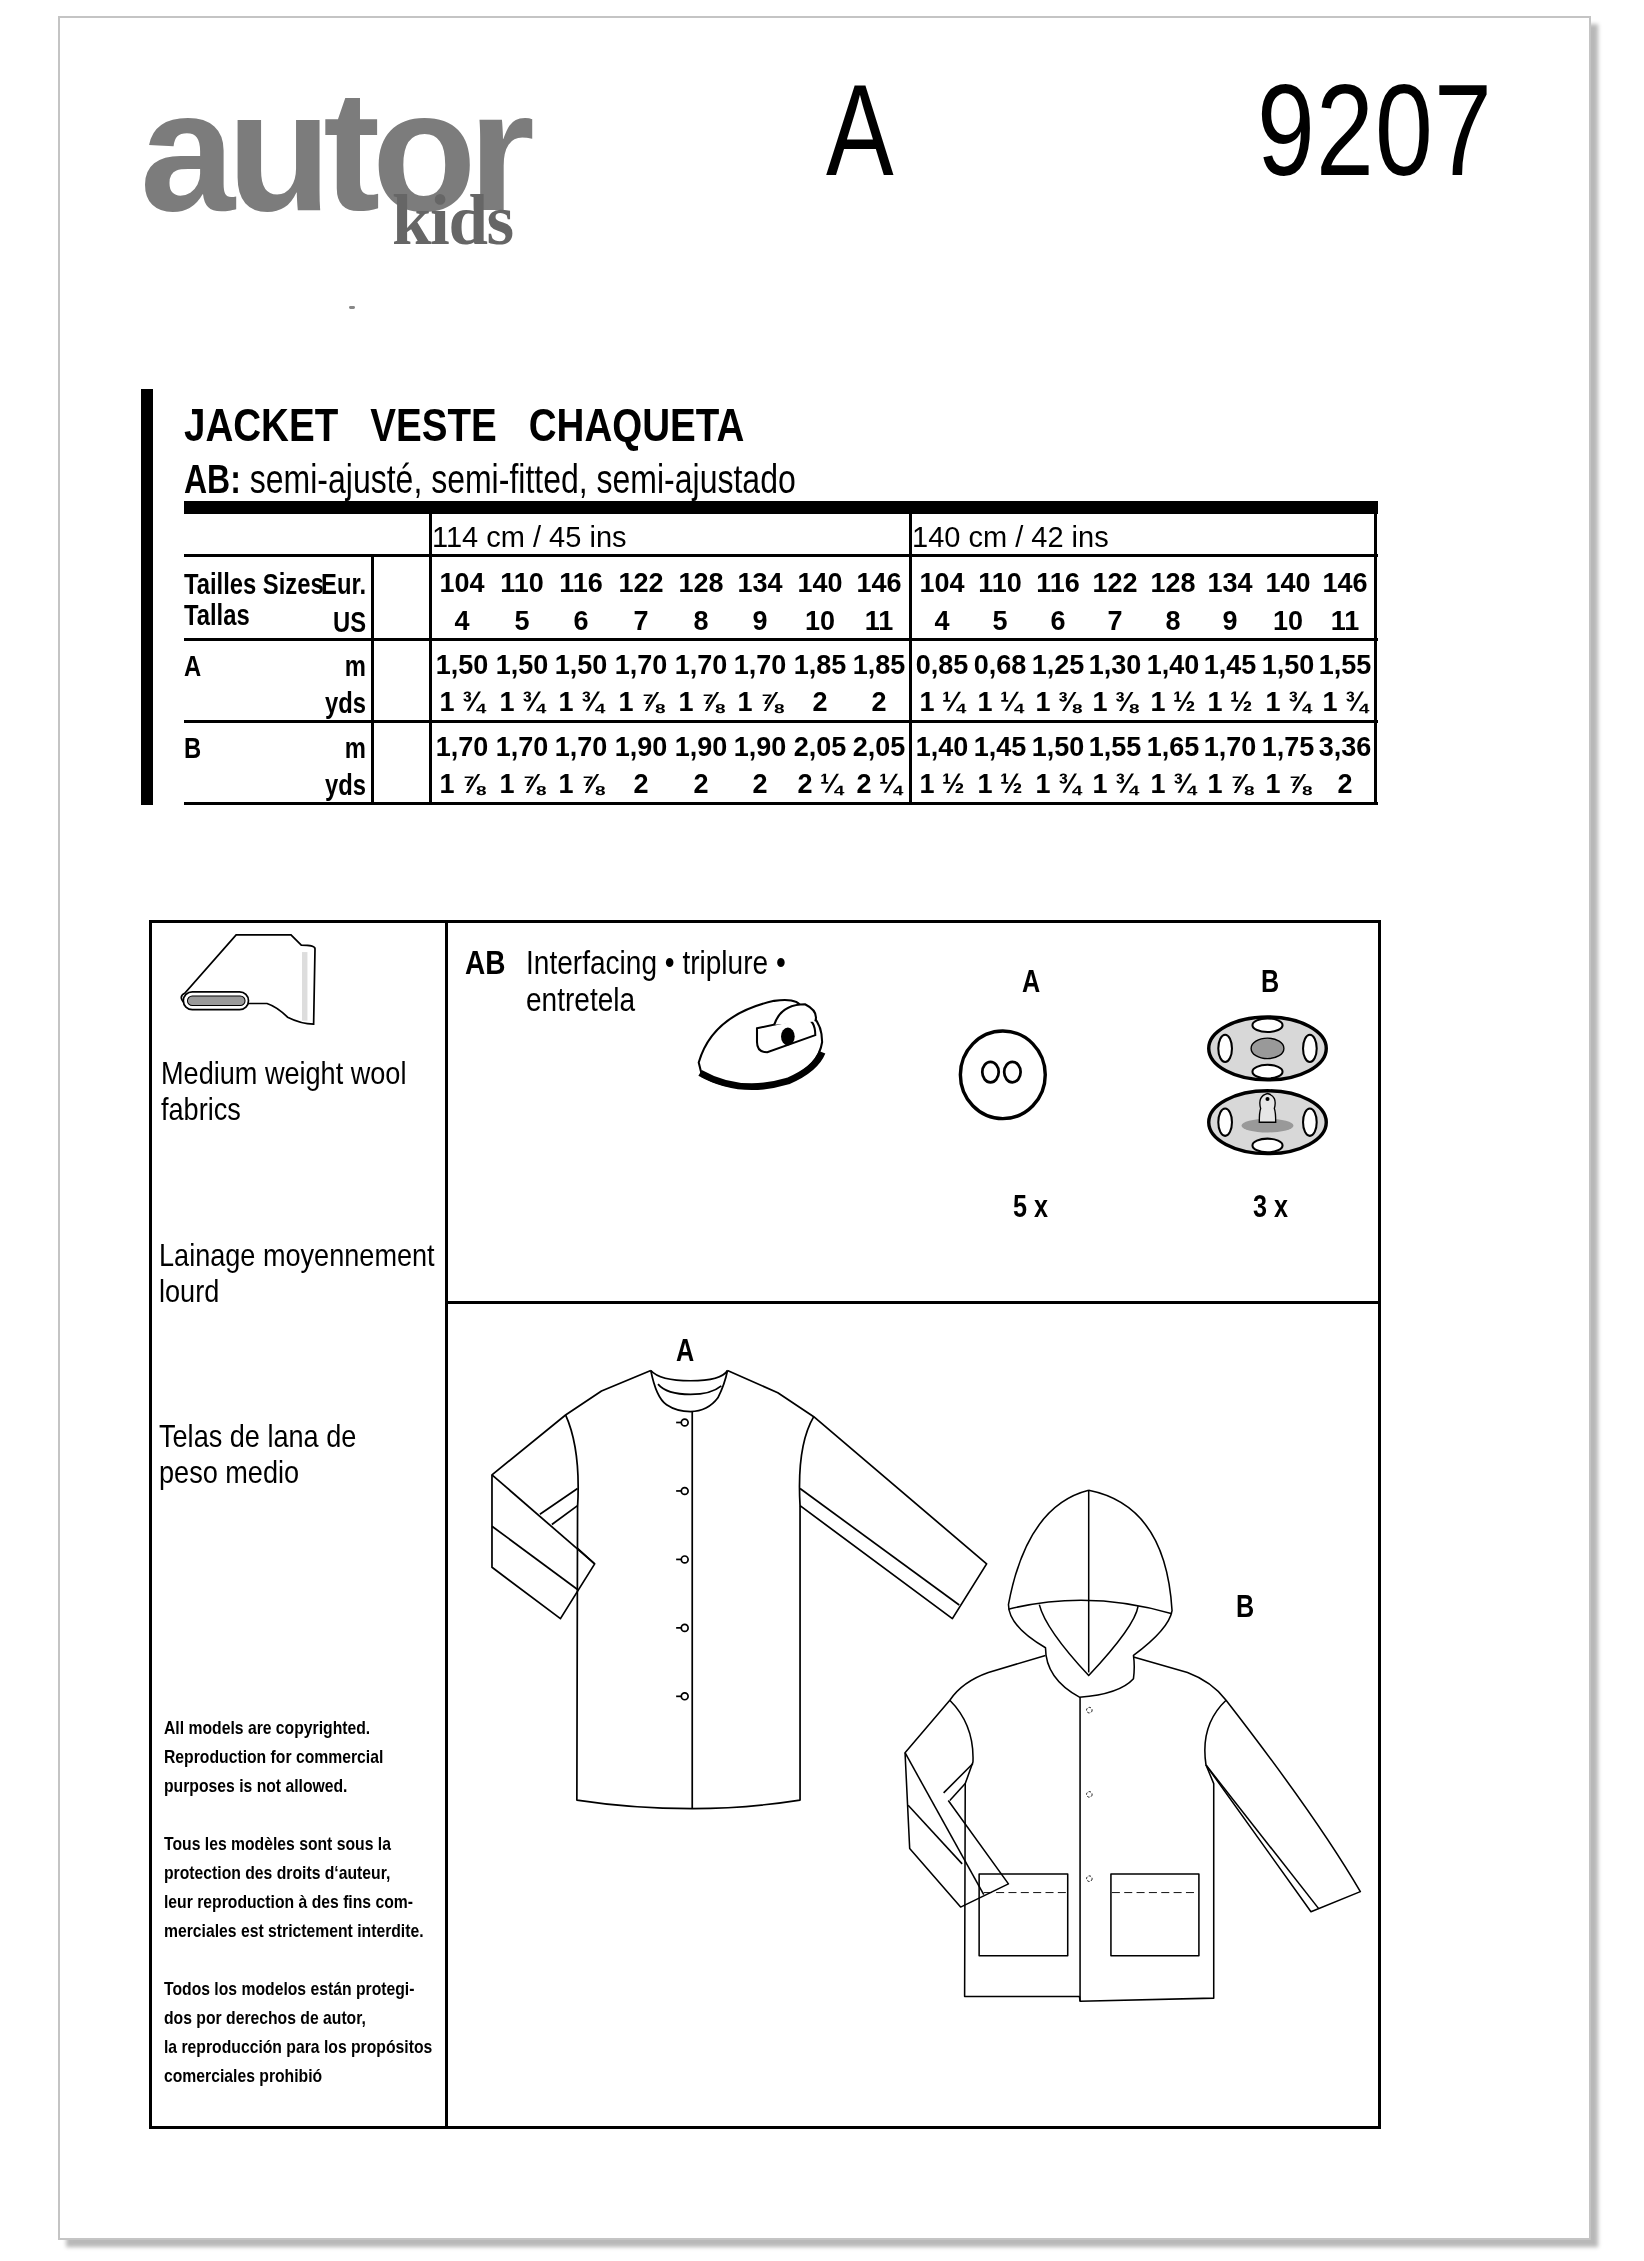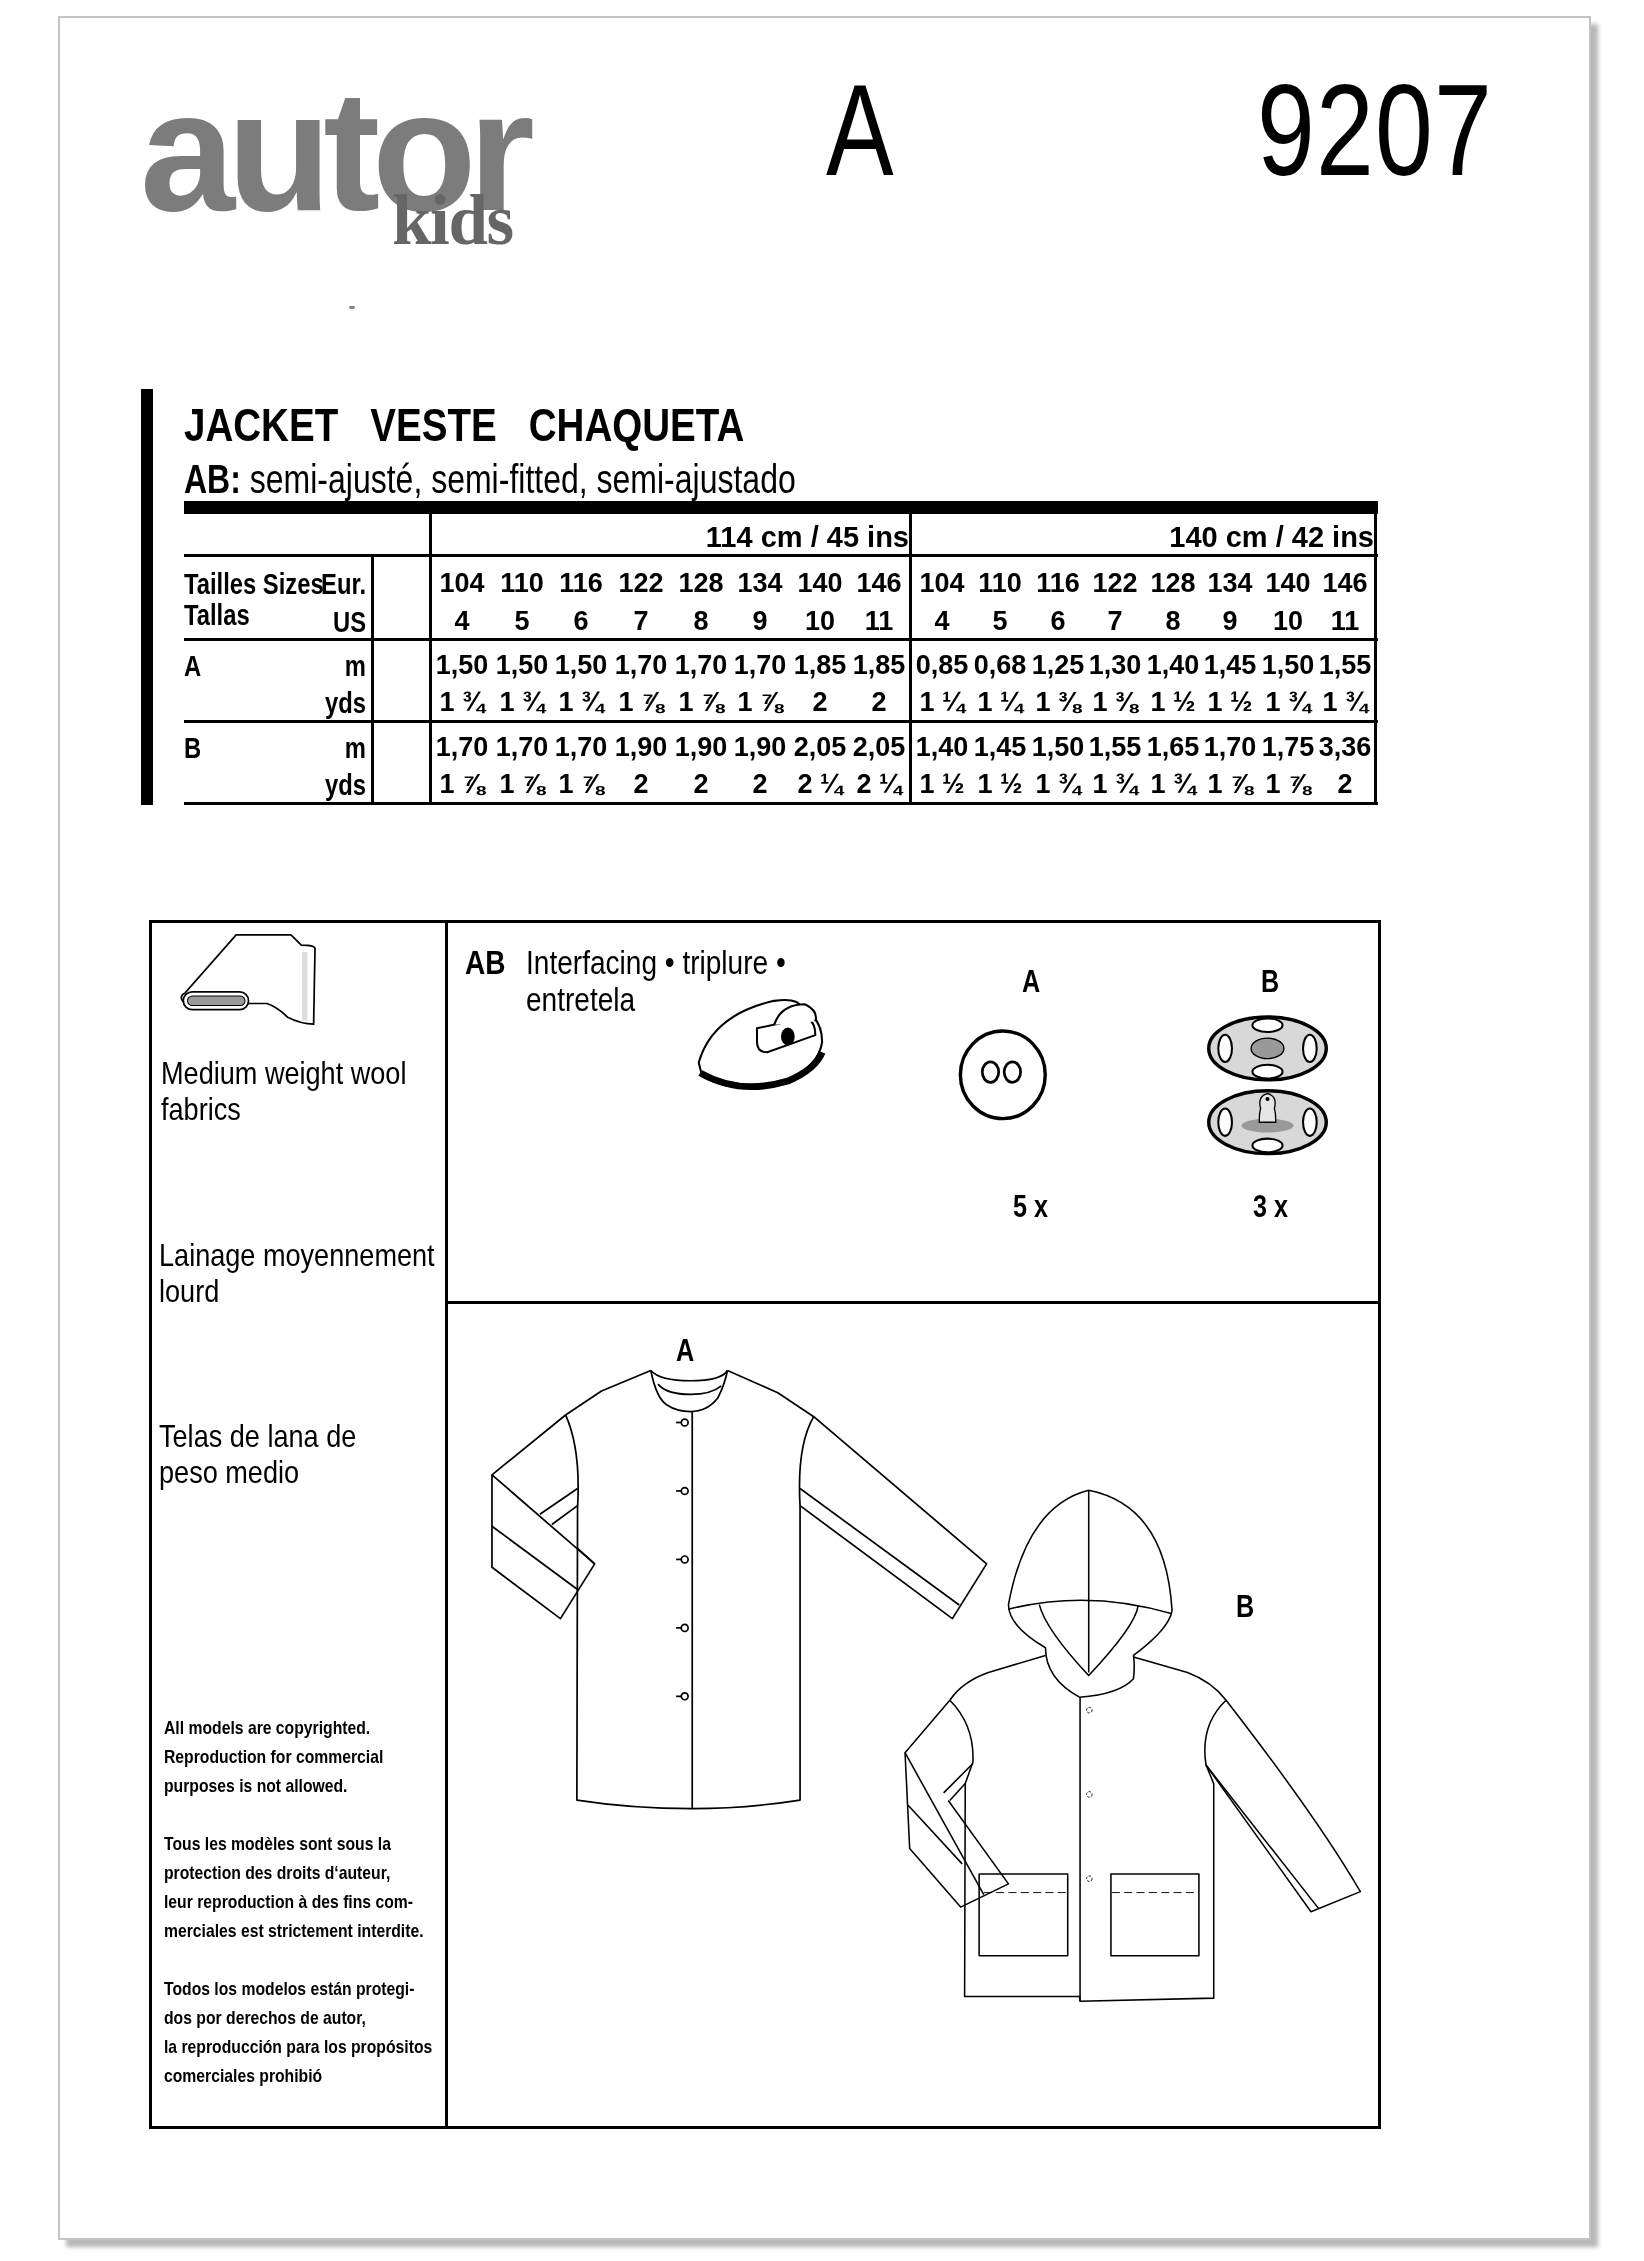--- a/index.html
+++ b/index.html
@@ -18,21 +18,21 @@
   .subtitle{left:184px;top:459px;font-size:40px;line-height:1;transform:scaleX(0.8);transform-origin:left top;white-space:nowrap;}
   .subtitle b{font-weight:700;}
   
   .tbl{left:184px;top:501px;width:1194px;height:304px;}
   .tbl .topbar{position:absolute;left:0;top:0;width:1194px;height:13px;background:#000;}
   .hl{position:absolute;height:3.4px;background:#000;}
   .vl{position:absolute;width:3.4px;background:#000;}
   .cell{position:absolute;font-size:27px;font-weight:700;text-align:center;line-height:1;white-space:nowrap;}
   .lbl{position:absolute;font-size:29px;line-height:1;white-space:nowrap;transform:scaleX(0.82);transform-origin:left top;font-weight:700;}
   .unit{position:absolute;font-size:29px;line-height:1;text-align:right;width:55px;transform:scaleX(0.82);transform-origin:right top;font-weight:700;}
-  .width-hdr{position:absolute;font-size:29px;font-weight:700;text-align:right;line-height:1;}
+  .width-hdr{position:absolute;font-size:29px;font-weight:400;text-align:left;line-height:1;}
   
   .box{left:149px;top:920px;width:1226px;height:1203px;border:3.4px solid #000;}
   .box-vdiv{left:445px;top:920px;width:3.4px;height:1207px;background:#000;}
   .box-hdiv{left:445px;top:1301px;width:933px;height:3.4px;background:#000;}
   .fabric-txt{font-size:31.5px;line-height:36px;transform:scaleX(0.86);transform-origin:left top;white-space:nowrap;}
   .notion-lbl{font-size:33px;line-height:37px;transform:scaleX(0.85);transform-origin:left top;white-space:nowrap;}
   .copy{left:164px;top:1713px;width:274px;font-size:18.5px;font-weight:700;line-height:29px;transform:scaleX(0.85);transform-origin:left top;white-space:nowrap;}
   .copy p{margin:0 0 29px 0;}
   .view-lbl{font-size:31.5px;font-weight:700;line-height:1;transform:scaleX(0.8);transform-origin:left top;}
   svg{overflow:visible;}

